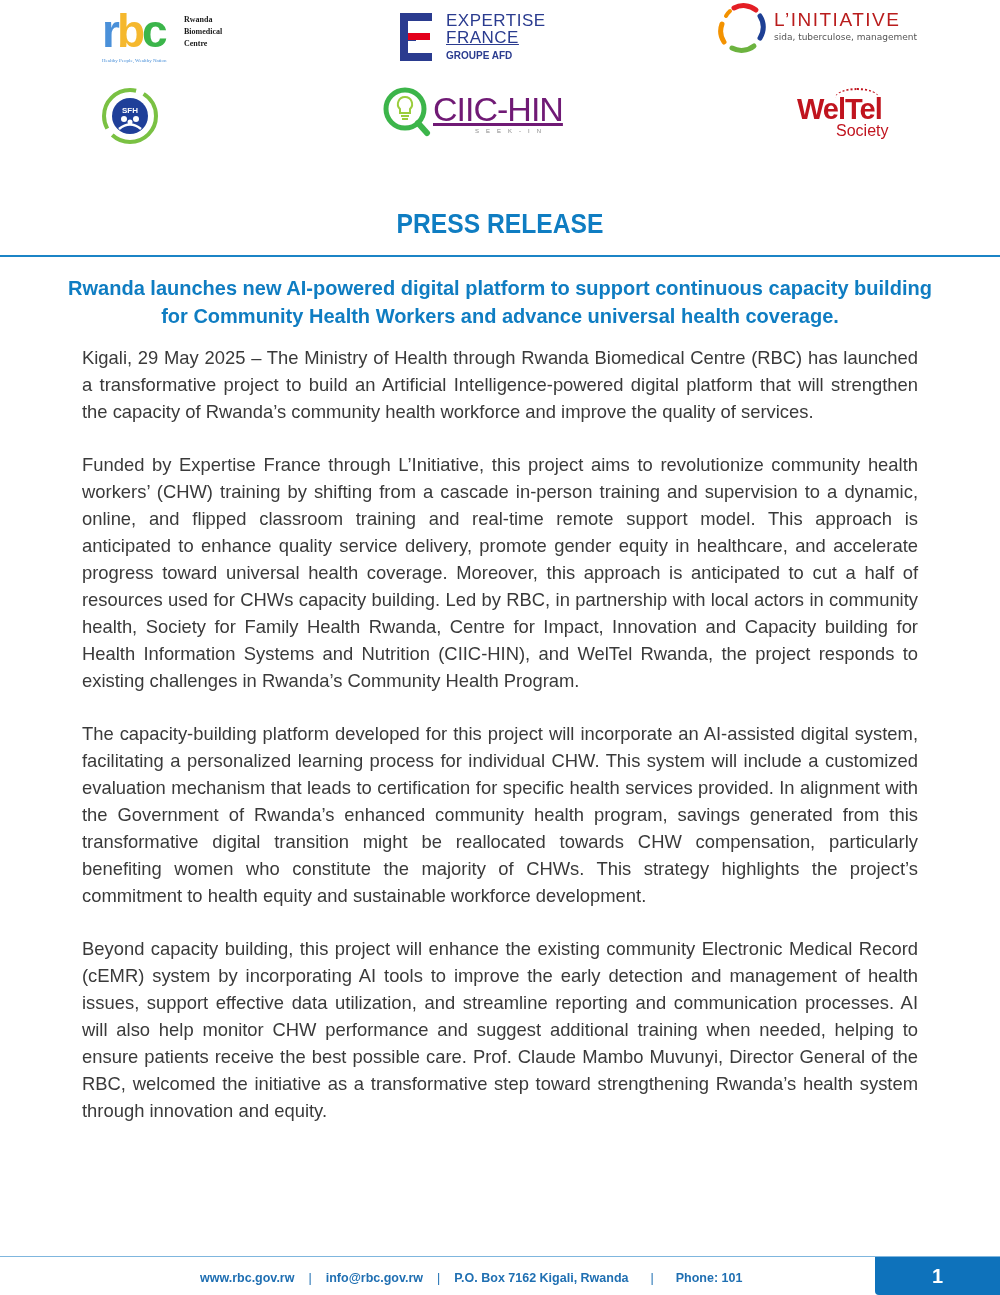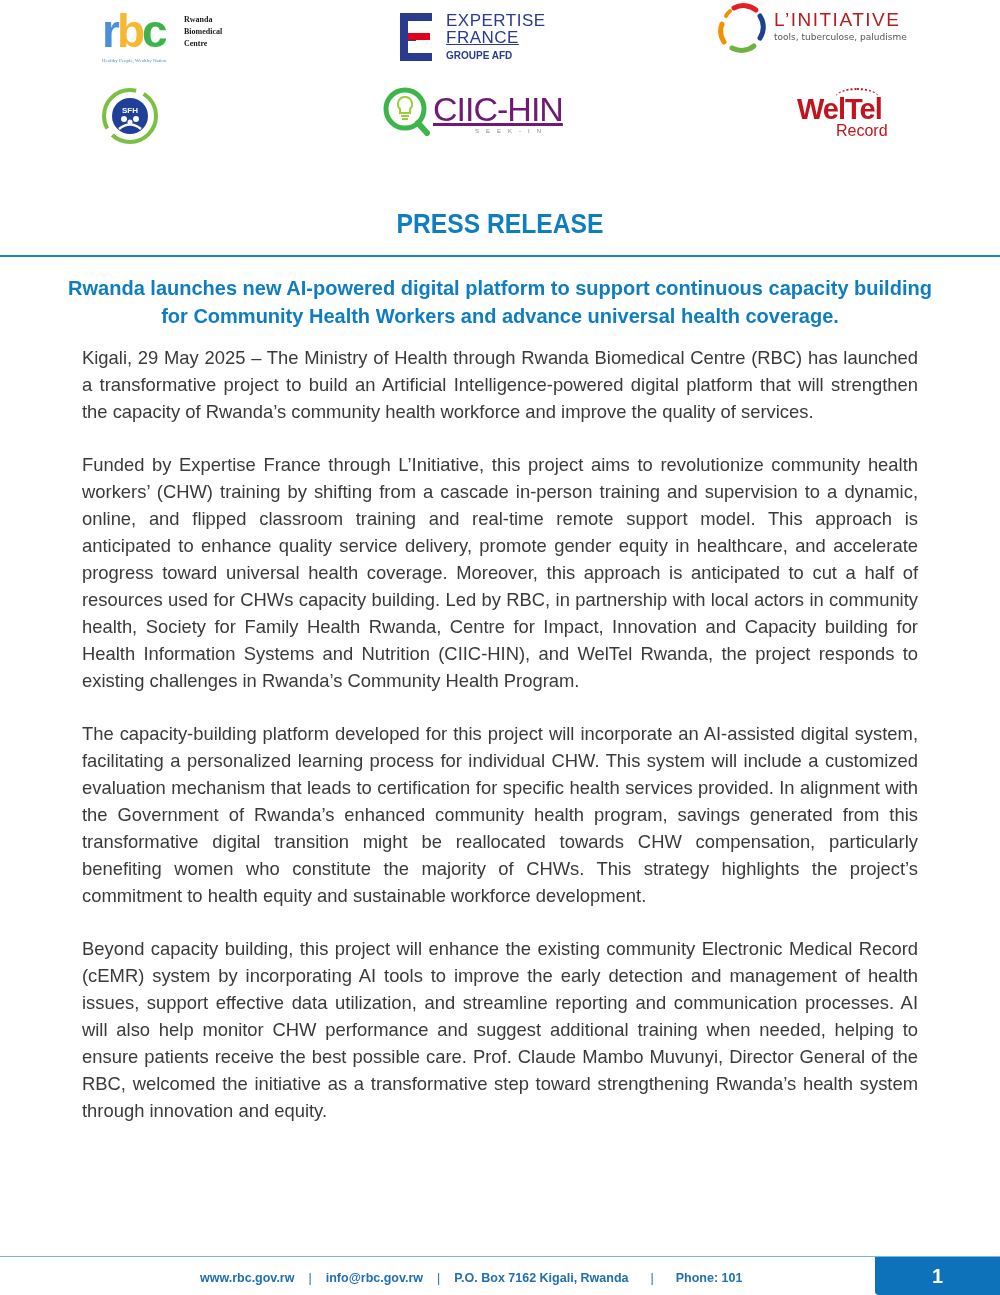--- a/index.html
+++ b/index.html
@@ -91,21 +91,21 @@
 
 <div class="logo li">
   <svg width="52" height="52" viewBox="0 0 52 52">
     <path d="M18 6 A20 20 0 0 1 40 8" stroke="#e31e24" stroke-width="5" fill="none" stroke-linecap="round"></path>
     <path d="M44 14 A20 20 0 0 1 44 36" stroke="#1d3f94" stroke-width="5" fill="none" stroke-linecap="round"></path>
     <path d="M38 44 A20 20 0 0 1 16 46" stroke="#6cb33f" stroke-width="5" fill="none" stroke-linecap="round"></path>
     <path d="M8 40 A20 20 0 0 1 6 22" stroke="#f39200" stroke-width="5" fill="none" stroke-linecap="round"></path>
     <path d="M10 14 A20 20 0 0 1 14 9" stroke="#f39200" stroke-width="4" fill="none" stroke-linecap="round"></path>
   </svg>
   <div class="t1">L’INITIATIVE</div>
-  <div class="t2">tools, tuberculose, paludisme</div>
+  <div class="t2">sida, tuberculose, management</div>
 </div>
 
 <div class="logo sfh">
   <svg width="56" height="56" viewBox="0 0 56 56">
     <circle cx="28" cy="28" r="26" fill="#ffffff" stroke="#7ac143" stroke-width="4" stroke-dasharray="60 8 60 8"></circle>
     <circle cx="28" cy="28" r="18" fill="#1f3f99"></circle>
     <text x="28" y="25" text-anchor="middle" font-family="Liberation Sans, sans-serif" font-weight="bold" font-size="8" fill="#ffffff">SFH</text>
     <circle cx="22" cy="31" r="3" fill="#ffffff"></circle>
     <circle cx="34" cy="31" r="3" fill="#ffffff"></circle>
     <circle cx="28" cy="34" r="2.5" fill="#ffffff"></circle>
@@ -121,21 +121,21 @@
     <line x1="18" y1="31" x2="26" y2="31" stroke="#9bcd3c" stroke-width="2"></line>
     <line x1="19" y1="34" x2="25" y2="34" stroke="#9bcd3c" stroke-width="2"></line>
   </svg>
   <div class="t1">CIIC-HIN</div>
   <div class="t2">SEEK-IN</div>
 </div>
 
 <div class="logo wt">
   <div class="arc"></div>
   <div class="t1">WelTel</div>
-  <div class="t2">Record</div>
+  <div class="t2">Society</div>
 </div>
 
 <div class="press">PRESS RELEASE</div>
 <div class="rule-top"></div>
 <div class="headline">Rwanda launches new AI-powered digital platform to support continuous capacity building for Community Health Workers and advance universal health coverage.</div>
 
 <div class="body">
   <p> Kigali, 29 May 2025 – The Ministry of Health through Rwanda Biomedical Centre (RBC) has launched a transformative project to build an Artificial Intelligence-powered digital platform that will strengthen the capacity of Rwanda’s community health workforce and improve the quality of services.</p>
   <p>Funded by Expertise France through L’Initiative, this project aims to revolutionize community health workers’ (CHW) training by shifting from a cascade in-person training and supervision to a dynamic, online, and flipped classroom training and real-time remote support model. This approach is anticipated to enhance quality service delivery, promote gender equity in healthcare, and accelerate progress toward universal health coverage. Moreover, this approach is anticipated to cut a half of resources used for CHWs capacity building. Led by RBC, in partnership with local actors in community health, Society for Family Health Rwanda, Centre for Impact, Innovation and Capacity building for Health Information Systems and Nutrition (CIIC-HIN), and WelTel Rwanda, the project responds to existing challenges in Rwanda’s Community Health Program.</p>
   <p>The capacity-building platform developed for this project will incorporate an AI-assisted digital system, facilitating a personalized learning process for individual CHW. This system will include a customized evaluation mechanism that leads to certification for specific health services provided. In alignment with the Government of Rwanda’s enhanced community health program, savings generated from this transformative digital transition might be reallocated towards CHW compensation, particularly benefiting women who constitute the majority of CHWs. This strategy highlights the project’s commitment to health equity and sustainable workforce development.</p>

